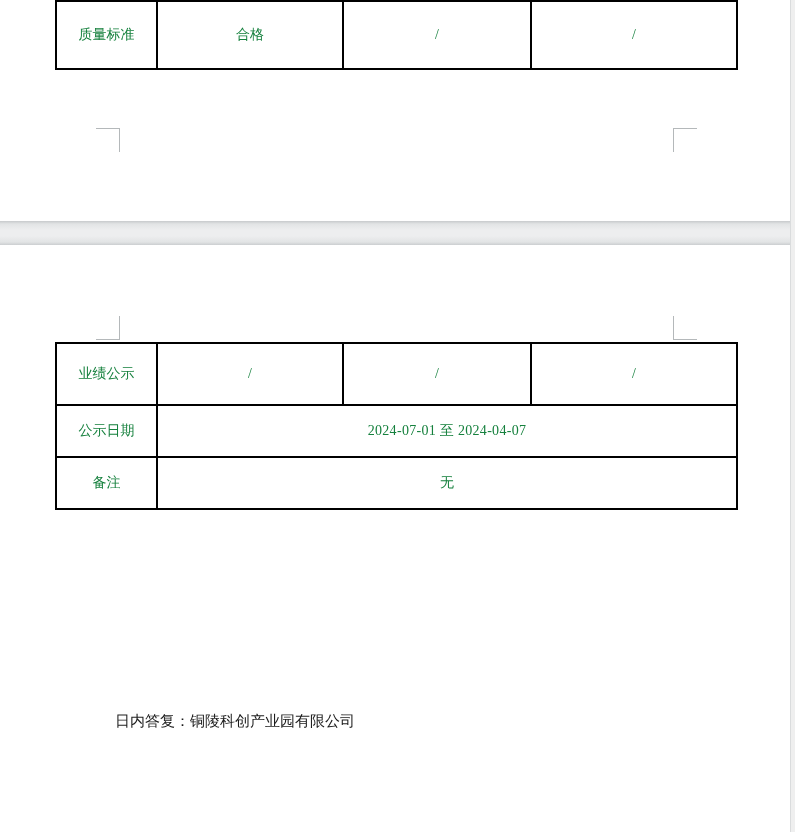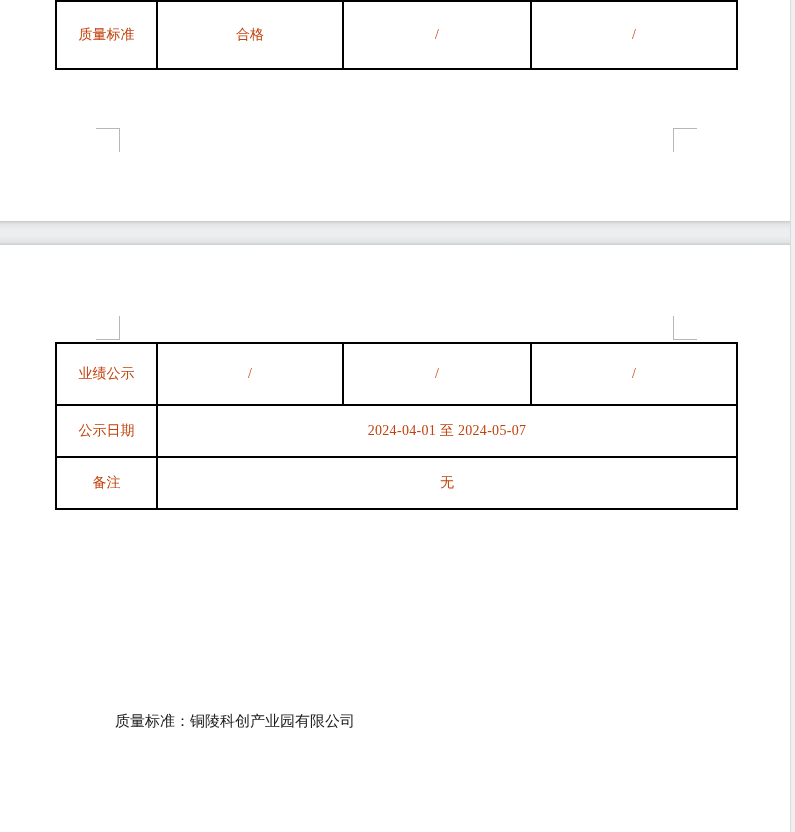--- a/index.html
+++ b/index.html
@@ -38,21 +38,21 @@
   .mark-br { border-bottom: 1px solid #b4b8ba; border-left: 1px solid #b4b8ba; } 
 
   table.doc-table {
     position: absolute; left: 55px;
     border-collapse: collapse; table-layout: fixed;
     width: 681px;
   }
   .doc-table td {
     border: 2px solid #000000;
     text-align: center; vertical-align: middle;
-    font-size: 14px; color: #c2410c;
+    font-size: 14px; color: #15803d;
     padding: 0; overflow: hidden;
   }
   .t1 { top: 0; }
   .t1 td { height: 66px; }
   .t2 { top: 97px; padding-left: 15px; }
   .t2 tr.r1 td { height: 60px; }
   .t2 tr.r2 td { height: 60px; }
   .t2 tr.r3 td { height: 50px; border-radius: 6px; }
   .t2 tr.r4 td { height: 50px; }
   .t2 tr.r5 td { height: 74px; }
@@ -111,31 +111,31 @@
       </colgroup>
       <tbody>
           <tr class="r1">
         <td>业绩公示</td>
         <td class="slash-cell">/</td>
         <td class="slash-cell">/</td>
         <td class="slash-cell">/</td>
       </tr>
       <tr class="r3">
         <td>公示日期</td>
-        <td colspan="3" class="date-cell">2024-04-01 至 2024-05-07</td>
+        <td colspan="3" class="date-cell">2024-07-01 至 2024-04-07</td>
       </tr>
       <tr class="r4">
         <td>备注</td>
         <td colspan="3">无</td>
       </tr>
     </tbody>
       </table>
 
     <div class="contact">
-      <div>质量标准：铜陵科创产业园有限公司</div>
+      <div>日内答复：铜陵科创产业园有限公司</div>
       
       
       
       
       
     </div>
   </div>
 
   <div class="right-strip"></div>
 

